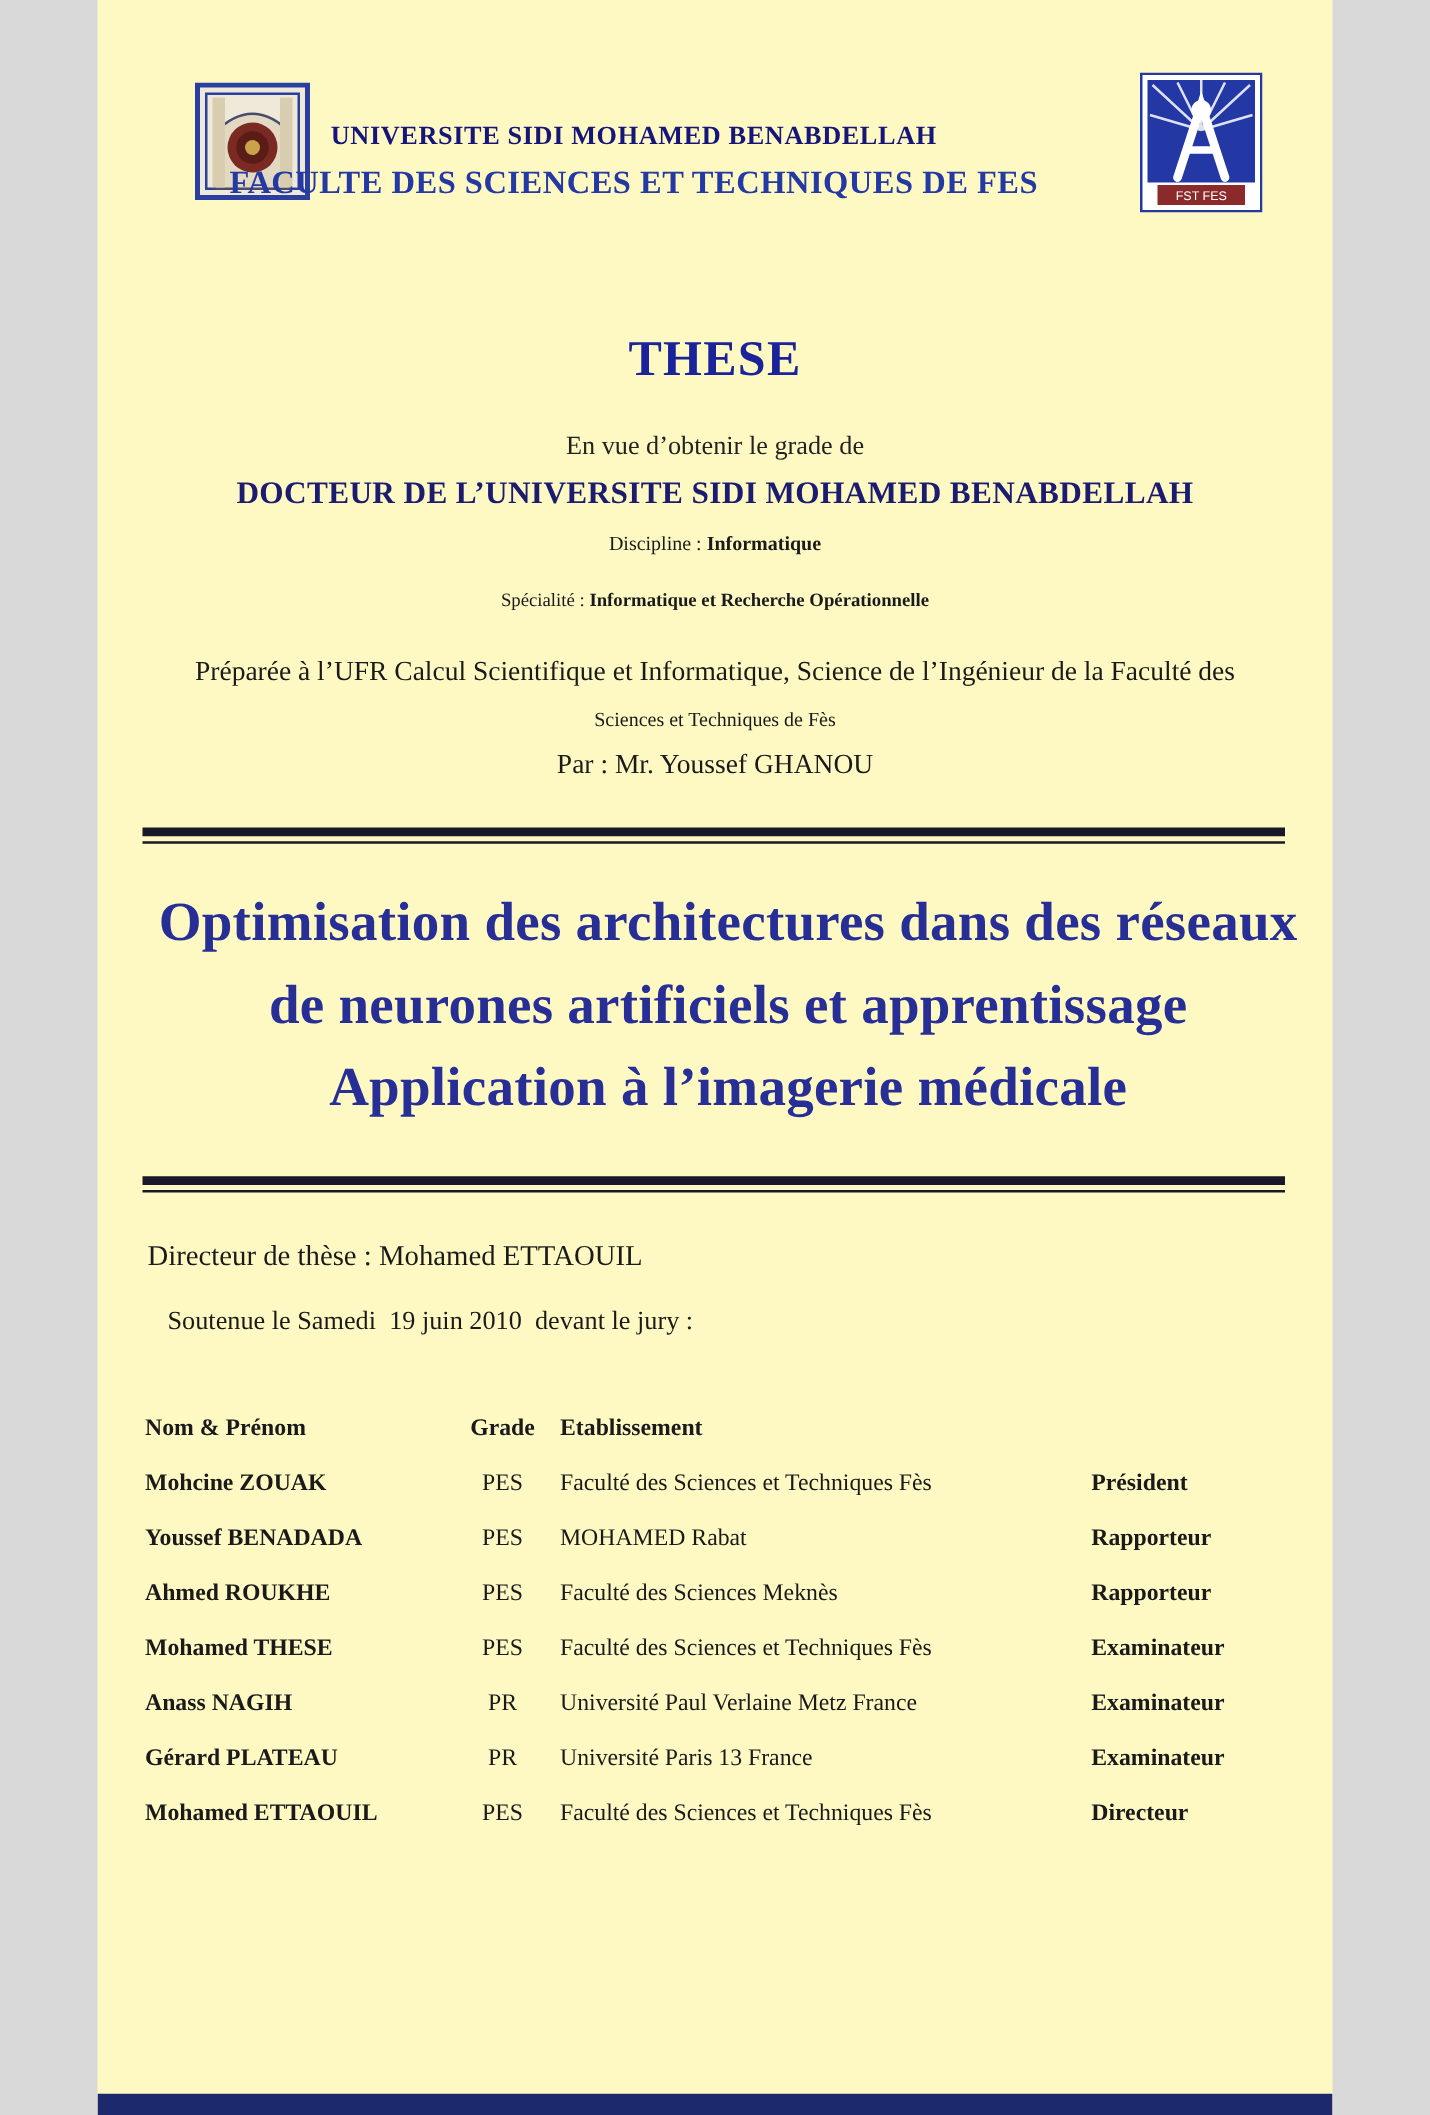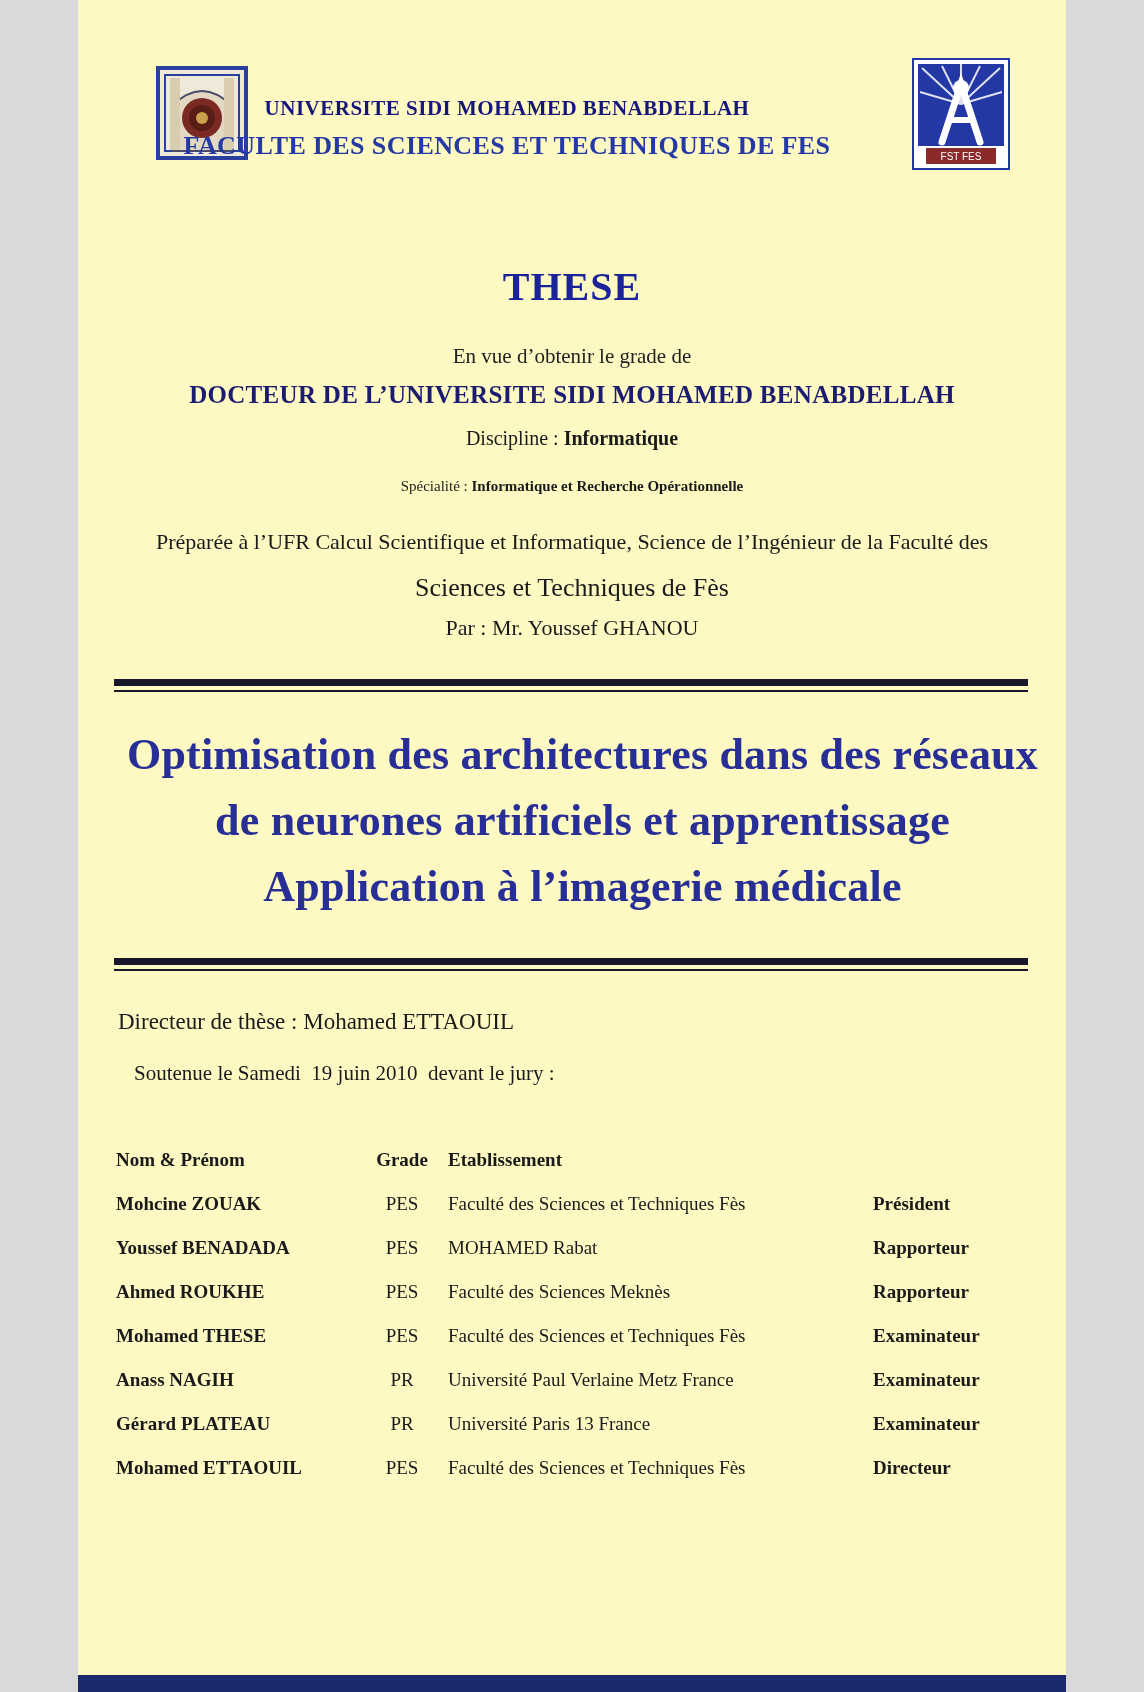--- a/index.html
+++ b/index.html
@@ -23,25 +23,25 @@
   }
   .faculty-name {
     margin-top:10px; font-size:26px; font-weight:bold;
     color:#2439a4; letter-spacing:0.4px;
   }
   
   .center { text-align:center; }
   .these-heading { margin-top:48px; font-size:40px; font-weight:bold; color:#1b239a; letter-spacing:1px; }
   .envue { margin-top:34px; font-size:21px; color:#222; }
   .degree-title { margin-top:12px; font-size:25px; font-weight:bold; color:#1b1b70; letter-spacing:0.3px; }
-  .discipline-line { margin-top:18px; font-size:20px; }
+  .discipline-line { margin-top:18px; font-size:16px; }
   .specialite-line { margin-top:28px; font-size:15px; }
   .bold { font-weight:bold; }
   .prepared-1 { margin-top:34px; font-size:22px; }
-  .prepared-2 { margin-top:18px; font-size:26px; }
+  .prepared-2 { margin-top:18px; font-size:16px; }
   .author-line { margin-top:12px; font-size:22px; }
   
   .rule { margin:38px 38px 0 36px; height:4px; border-top:7px solid #18182a; border-bottom:2px solid #18182a; }
   .rule-2 { margin-top:38px; }
   
   .title-block { margin-top:30px; line-height:1.5;padding-left:21px; }
   .title-line { font-size:44px; font-weight:bold; color:#272e96; letter-spacing:0.2px; }
   
   .director-line { margin:38px 0 0 40px; font-size:23px; }
   .defense-line  { margin:26px 0 0 56px; font-size:21px; white-space:pre-wrap; }

